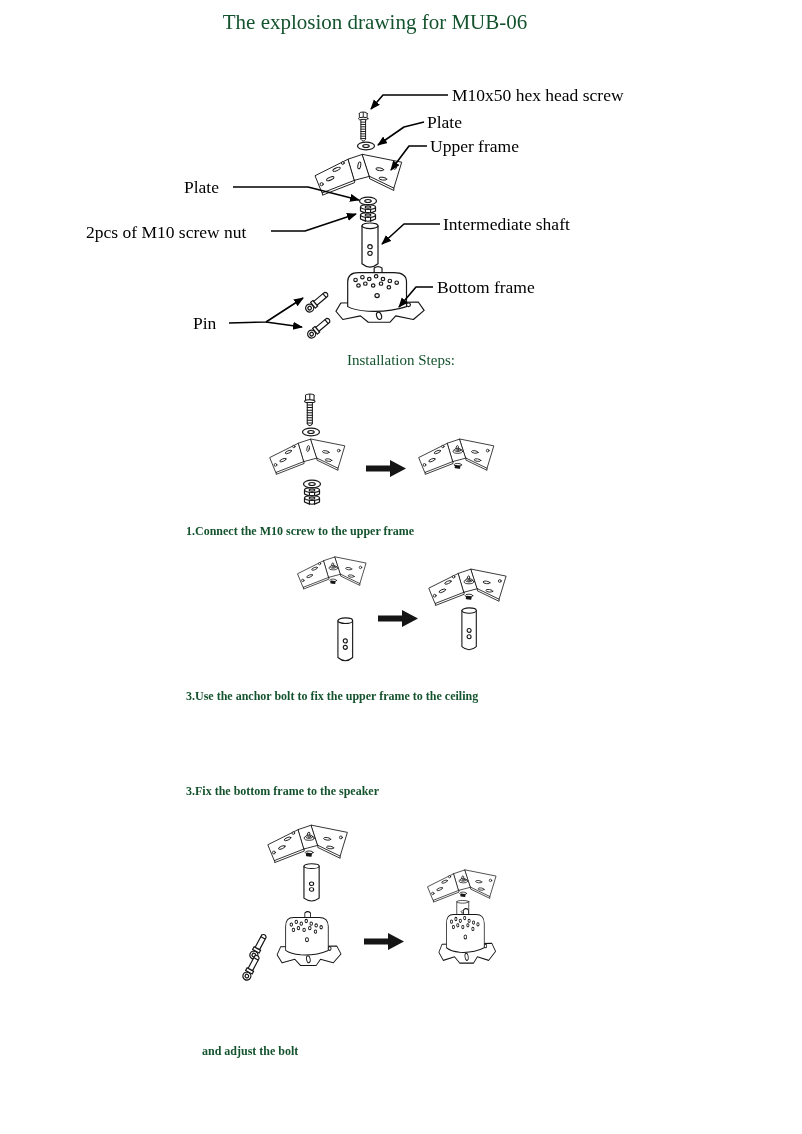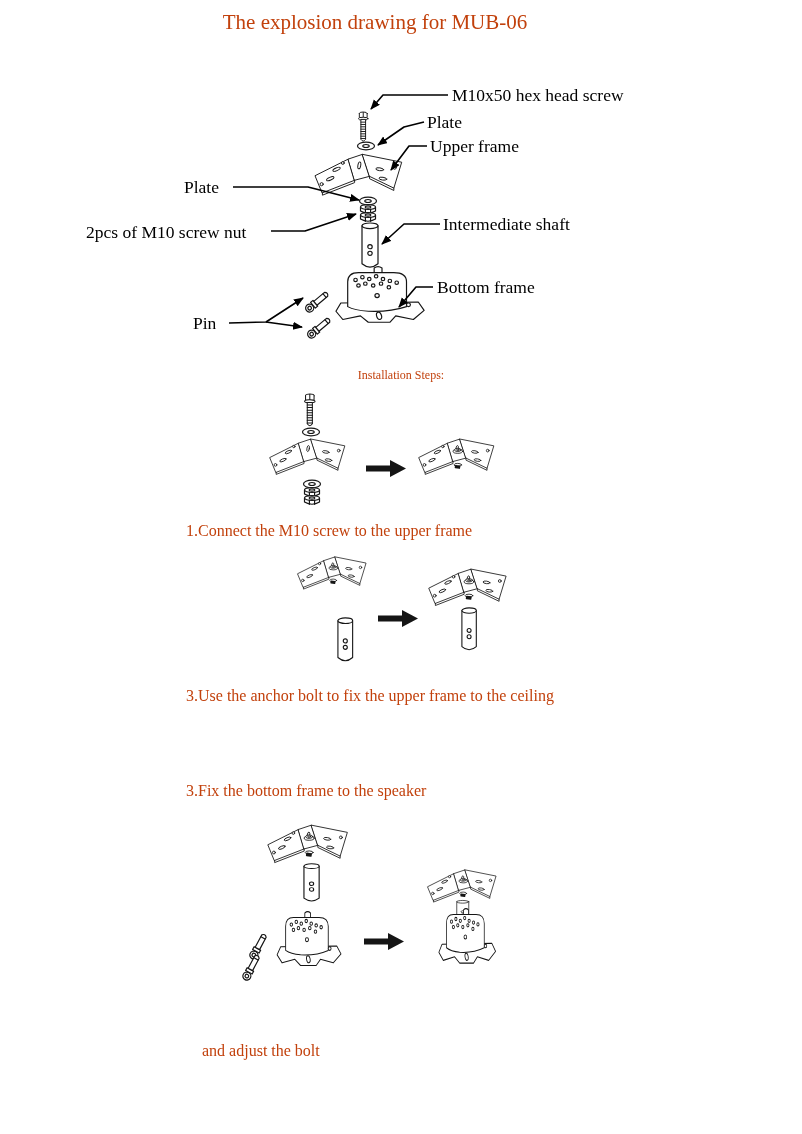--- a/index.html
+++ b/index.html
@@ -1,21 +1,21 @@
 <!DOCTYPE html>
 <html><head>
 <meta charset="utf-8">
 <style>
   html,body{margin:0;padding:0;background:#fff;}
   #page{position:relative;width:802px;height:1134px;background:#fff;overflow:hidden;
-        font-family:"Liberation Serif","DejaVu Serif",serif;color:#c2410c;}
+        font-family:"Liberation Serif","DejaVu Serif",serif;color:#14532d;}
   .abs{position:absolute;}
   .title{left:0;top:10px;width:750px;text-align:center;font-size:21px;}
-  .heading{left:0;top:368px;width:802px;text-align:center;font-size:12px;}
-  .step{left:186px;font-size:16px;line-height:24px;white-space:nowrap;}
+  .heading{left:0;top:352px;width:802px;text-align:center;font-size:15px;}
+  .step{left:186px;font-size:12px;line-height:24px;white-space:nowrap;font-weight:bold;}
   .step.indent{left:202px;}
   svg{position:absolute;left:0;overflow:visible;}
   svg text{font-family:"Liberation Serif","DejaVu Serif",serif;font-size:17.5px;fill:#000;}
   .ln{fill:none;stroke:#151515;stroke-width:1.2;stroke-linejoin:round;stroke-linecap:round;}
   .fw{fill:#ffffff;stroke:#151515;stroke-width:1.2;stroke-linejoin:round;stroke-linecap:round;}
   .dk{fill:#151515;stroke:none;}
   .leader{fill:none;stroke:#000;stroke-width:1.6;stroke-linejoin:round;}
 </style>
 </head>
 <body>

